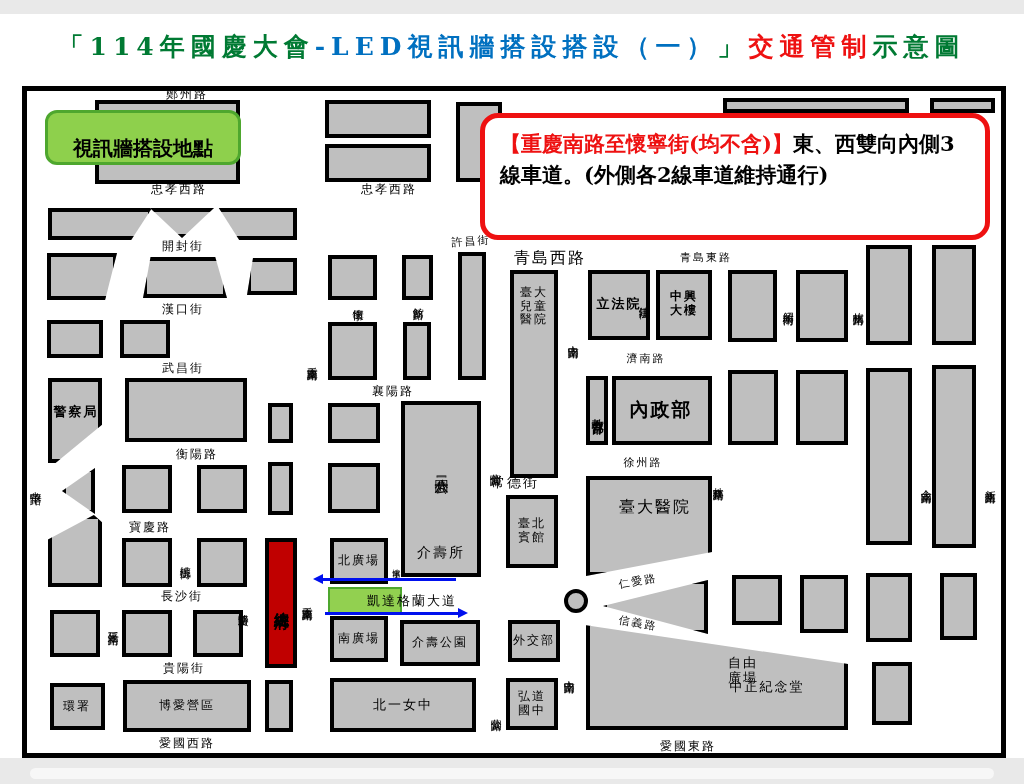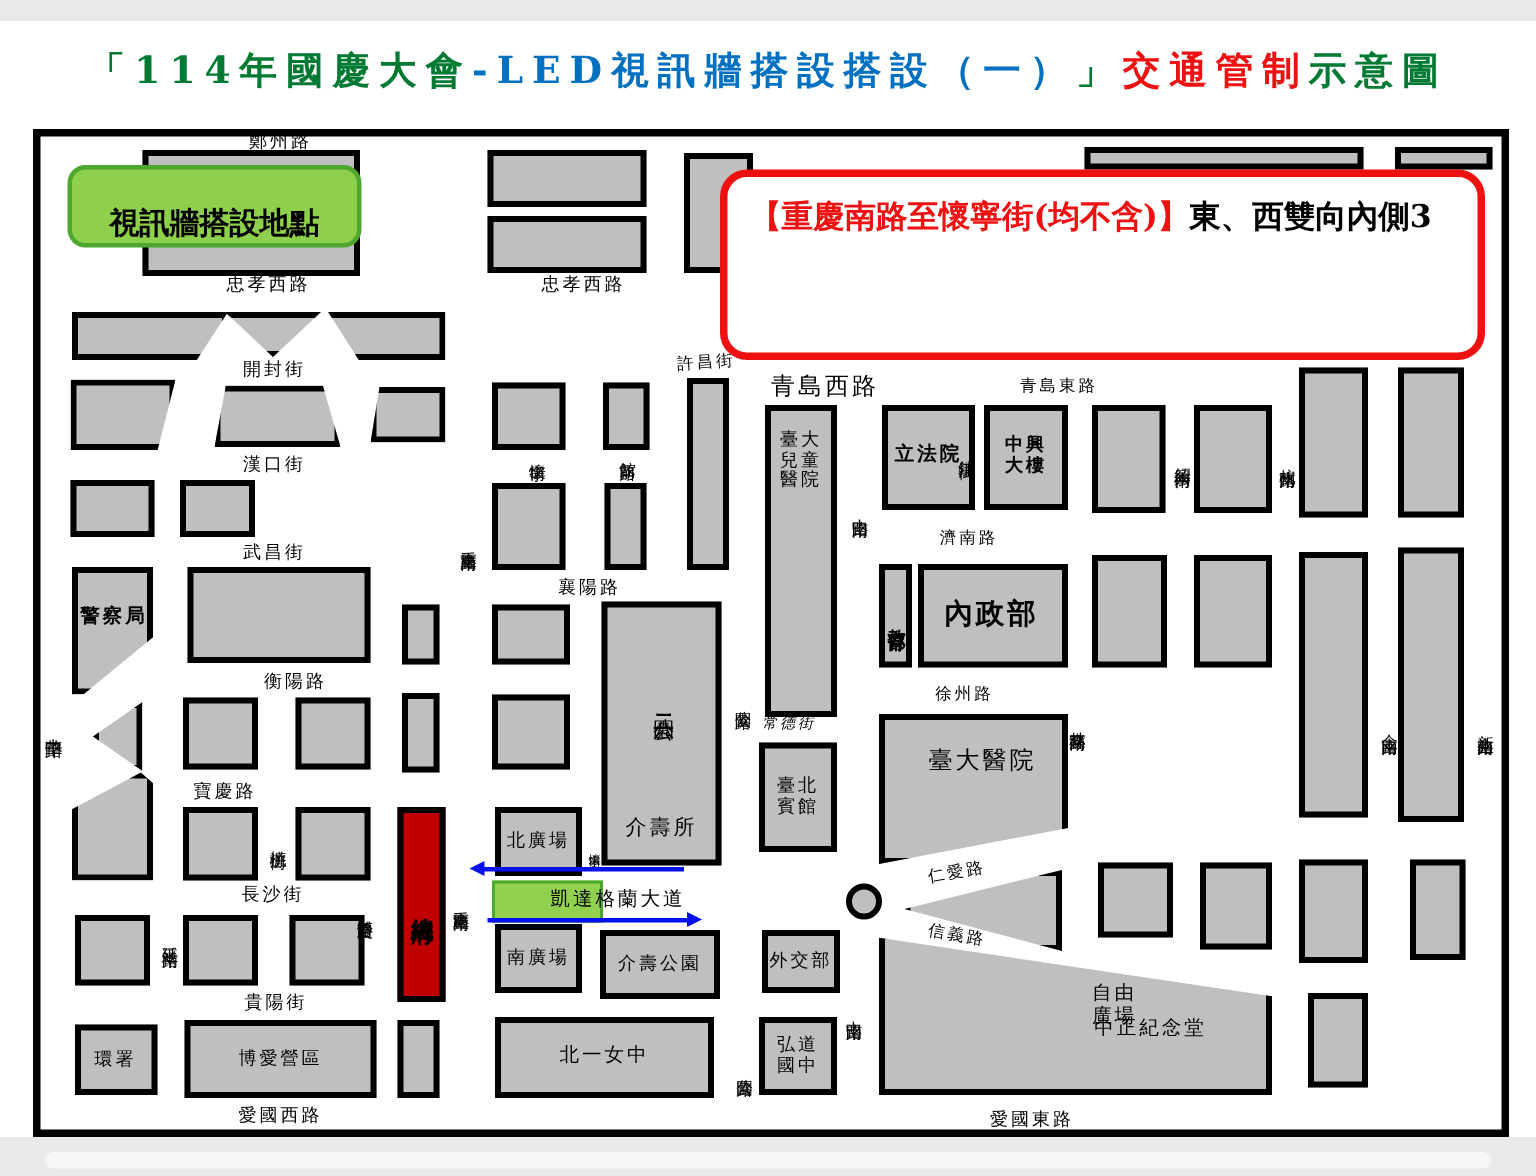--- a/index.html
+++ b/index.html
@@ -151,21 +151,21 @@
       <div class="lbl v" style="left: 85px; top: 534px; font-size: 11px;">延平南路</div>
       <div class="lbl v" style="left: 215px; top: 515px; font-size: 11px;">博愛路</div>
       <div class="lbl v" style="left: 157px; top: 469px; font-size: 11px;">桃源街</div>
       <div class="lbl v" style="left: 284px; top: 269px; font-size: 11px;">重慶南路</div>
       <div class="lbl v" style="left: 279px; top: 509px; font-size: 11px;">重慶南路</div>
       <div class="lbl v" style="left: 330px; top: 210px; font-size: 11px;">懷寧街</div>
       <div class="lbl v" style="left: 369px; top: 473px; font-size: 8px;">懷寧街</div>
       <div class="lbl v" style="left: 390px; top: 210px; font-size: 11px;">館前路</div>
       <div class="lbl v" style="left: 467px; top: 376px; font-size: 11px;">公園路</div>
       <div class="lbl v" style="left: 468px; top: 621px; font-size: 11px;">公園路</div>
-      <div class="lbl" style="left: 499px; top: 392px; font-size: 10px; font-style: italic;">常德街</div>
+      <div class="lbl" style="left: 488px; top: 392px; font-size: 14px;">常德街</div>
       <div class="lbl v" style="left: 545px; top: 247px; font-size: 11px;">中山南路</div>
       <div class="lbl v" style="left: 541px; top: 582px; font-size: 11px;">中山南路</div>
       <div class="lbl v" style="left: 616px; top: 209px; font-size: 11px;">鎮江街</div>
       <div class="lbl v" style="left: 760px; top: 214px; font-size: 11px;">紹興南街</div>
       <div class="lbl v" style="left: 830px; top: 214px; font-size: 11px;">杭州南路</div>
       <div class="lbl v" style="left: 690px; top: 389px; font-size: 11px;">林森南路</div>
       <div class="lbl v" style="left: 898px; top: 392px; font-size: 11px;">金山南路</div>
       <div class="lbl v" style="left: 962px; top: 392px; font-size: 11px;">新生南路</div>
       <div class="lbl" style="left: 49px; top: 321px; font-size: 13px; font-weight: bold;">警察局</div>
       <div class="lbl v" style="left: 254px; top: 510px; font-size: 15px; font-weight: bold;">總統府</div>
@@ -204,13 +204,14 @@
       <div class="arrow-head" style="top: 517px; border-top: 5.5px solid transparent; border-bottom: 5.5px solid transparent; left: 431px; border-left: 10px solid rgb(0, 16, 238);"></div>
     </div>
 </div>
 
 <div id="legend-box" style="background: rgb(142, 208, 76); border: 3px solid rgb(78, 167, 46); align-items: flex-end;">
   <span>視訊牆搭設地點</span>
 </div>
 
 <div id="notice-box" style="border: 5px solid rgb(238, 17, 17);">
     <div><span style="color: rgb(238, 17, 17);">【重慶南路至懷寧街(均不含)】</span><span style="color: rgb(0, 0, 0);">東、西雙向內側3</span></div>
+    <div><span style="color: rgb(0, 0, 0);">線車道。(外側各2線車道維持通行)</span></div>
   </div>
 
 </body></html>

